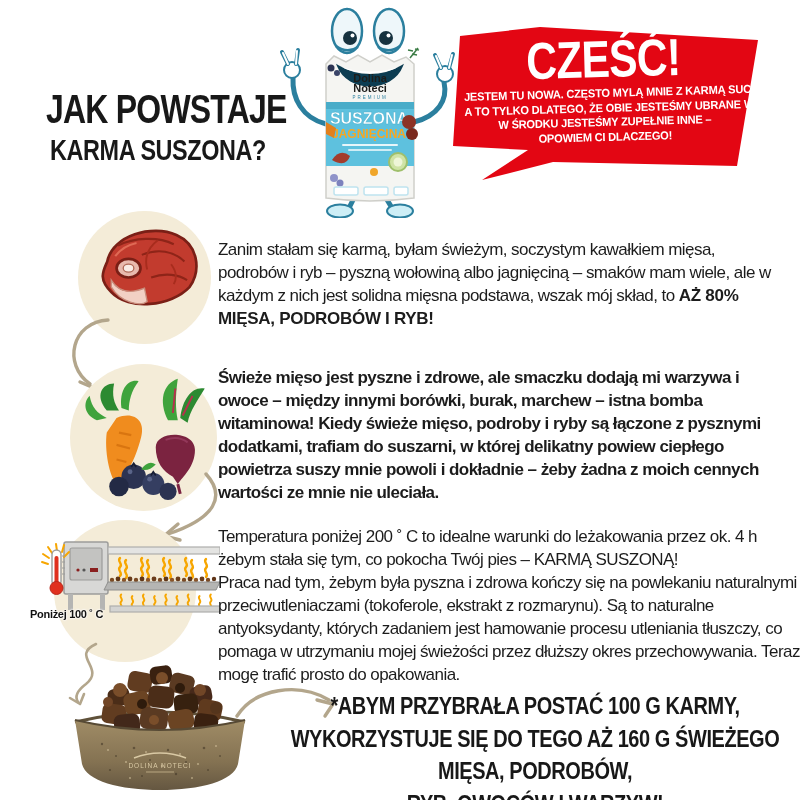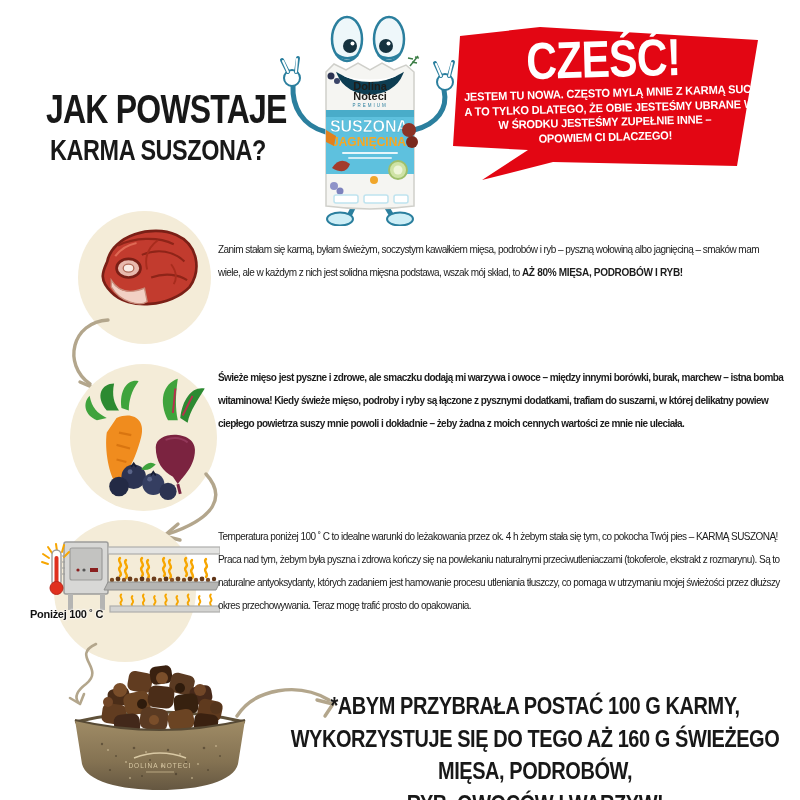--- a/index.html
+++ b/index.html
@@ -23,21 +23,21 @@
   .bubble-line{font-size:11.5px;font-weight:bold;line-height:14.5px;letter-spacing:-0.2px;
                transform:scaleX(0.96);transform-origin:50% 50%;white-space:nowrap;}
 
   
   .circle{border-radius:50%;background:#f4ecd8;}
   .c1{left:78px;top:211px;width:133px;height:133px;}
   .c2{left:70px;top:364px;width:147px;height:147px;}
   .c3{left:54px;top:520px;width:142px;height:142px;}
 
   
-  .para{font-size:10px;line-height:23px;letter-spacing:-0.55px;color:#1c1c1c;}
+  .para{font-size:17px;line-height:23px;letter-spacing:-0.55px;color:#1c1c1c;}
   .p1{left:218px;top:238px;width:560px;}
   .p2{left:218px;top:366px;width:572px;font-weight:bold;}
   .p3{left:218px;top:525px;width:582px;}
   .bold-inline{font-weight:bold;letter-spacing:-0.3px;}
 
   
   .machine-label{left:30px;top:608px;width:130px;font-size:11px;font-weight:bold;color:#111;
                  text-shadow:0 0 2px #fff,0 0 2px #fff,0 0 3px #fff;letter-spacing:-0.3px;}
 
   
@@ -49,21 +49,21 @@
 </head>
 <body>
 
 <div class="page">
 
   <div class="abs heading">
     <div class="h-line1">JAK POWSTAJE</div>
     <div class="h-line2">KARMA SUSZONA?</div>
   </div>
 
-  <div class="abs" style="left:276px;top:10px;width:188px;height:216px;">
+  <div class="abs" style="left:276px;top:2px;width:188px;height:216px;">
     <svg width="188" height="216" viewBox="0 0 188 216">
 
       <g>
         <path d="M78,196 L73,206" stroke="#2b7f9e" stroke-width="5" fill="none" stroke-linecap="round"></path>
         <path d="M110,196 L116,206" stroke="#2b7f9e" stroke-width="5" fill="none" stroke-linecap="round"></path>
         <ellipse cx="64" cy="209" rx="13" ry="6.5" fill="#cdeef6" stroke="#2b7f9e" stroke-width="2"></ellipse>
         <ellipse cx="124" cy="209" rx="13" ry="6.5" fill="#cdeef6" stroke="#2b7f9e" stroke-width="2"></ellipse>
       </g>
 
       <g>
@@ -277,21 +277,21 @@
           <path d="M31,12 L26,17"></path>
       </g>
       <rect x="14" y="10" width="9" height="36" rx="4.5" fill="#ffffff" stroke="#9c9c9a" stroke-width="1.4"></rect>
       <rect x="16.5" y="16" width="4" height="28" rx="2" fill="#e0301e"></rect>
       <circle cx="18.5" cy="48" r="6.5" fill="#e0301e" stroke="#b8261a" stroke-width="1"></circle>
       <path d="M24,16 h3 M24,22 h3 M24,28 h3 M24,34 h3" stroke="#9c9c9a" stroke-width="1.2"></path>
     </g>
   </svg>
   <div class="abs machine-label">Poniżej 100 ˚ C</div>
   <div class="abs para p3">
-    <div>Temperatura poniżej 100 ˚ C  to idealne warunki do leżakowania przez ok. 4 h żebym stała się tym, co pokocha Twój pies – KARMĄ SUSZONĄ!</div>
+    <div>Temperatura poniżej 200 ˚ C  to idealne warunki do leżakowania przez ok. 4 h żebym stała się tym, co pokocha Twój pies – KARMĄ SUSZONĄ!</div>
     <div>Praca nad tym, żebym była pyszna i zdrowa kończy się na powlekaniu naturalnymi przeciwutleniaczami (tokoferole, ekstrakt z rozmarynu). Są to naturalne antyoksydanty, których zadaniem jest hamowanie procesu utleniania tłuszczy, co pomaga w utrzymaniu mojej świeżości przez dłuższy okres przechowywania. Teraz mogę trafić prosto do opakowania.</div>
   </div>
 
   <svg class="abs" style="left:62px;top:642px;" width="56" height="64" viewBox="0 0 56 64">
     <path d="M34,2 C8,14 44,26 24,42 C16,48 12,54 16,60" stroke="#b3a68c" stroke-width="2.6" fill="none" stroke-linecap="round"></path>
     <path d="M18,62 L8,56 M18,62 L22,52" stroke="#b3a68c" stroke-width="2.6" fill="none" stroke-linecap="round"></path>
   </svg>
 
   <div class="abs" style="left:50px;top:660px;width:220px;height:138px;">
     <svg width="220" height="138" viewBox="0 0 220 138">

